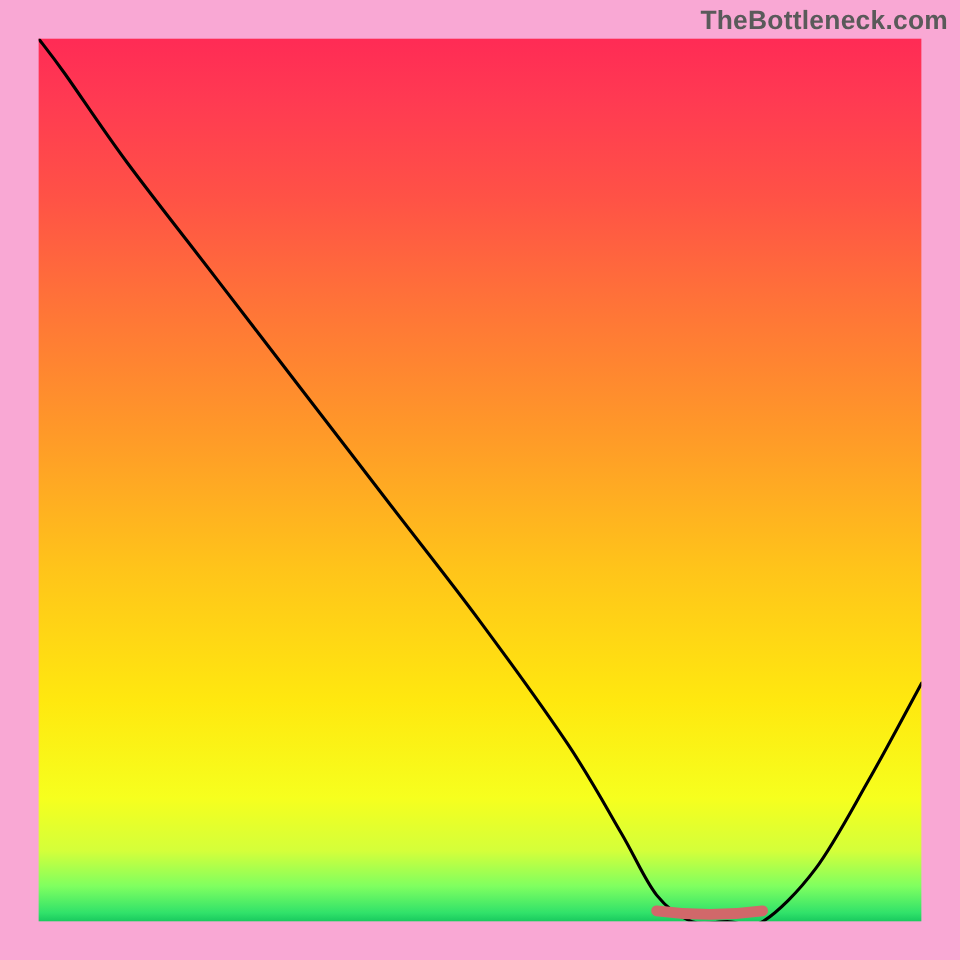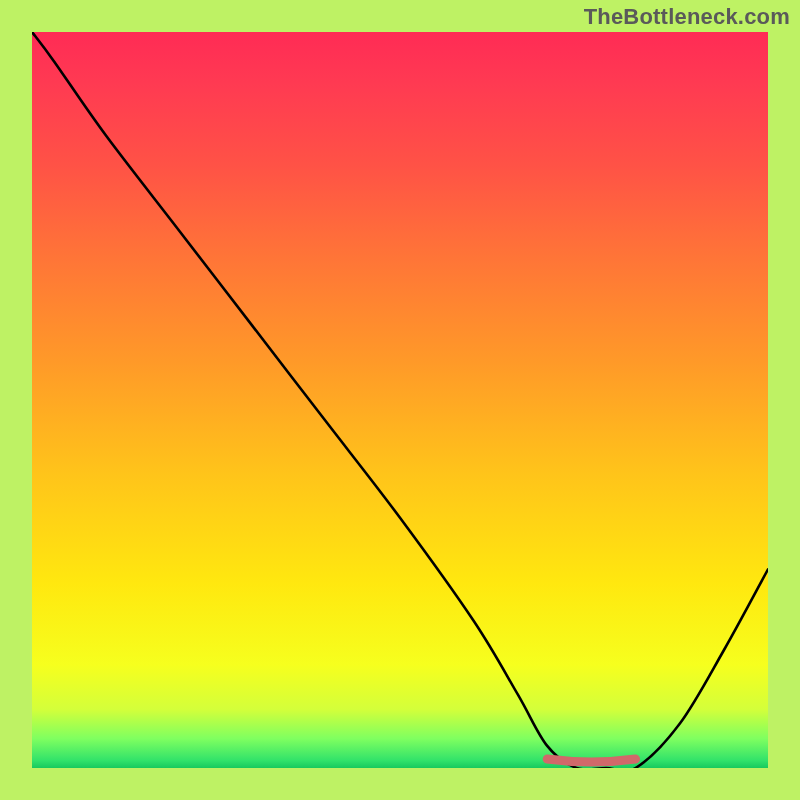--- a/index.html
+++ b/index.html
@@ -1,17 +1,17 @@
 <!DOCTYPE html>
 <html><head>
 <meta charset="utf-8">
 <style>
   * { margin: 0; padding: 0; box-sizing: border-box; }
   html, body { width: 800px; height: 800px; overflow: hidden; background: #000; }
-  .stage { position: relative; width: 800px; height: 800px; background: #bef264; }
+  .stage { position: relative; width: 800px; height: 800px; background: #f9a8d4; }
   .watermark {
     position: absolute;
     top: 4px;
     right: 10px;
     font-family: Arial, Helvetica, sans-serif;
     font-size: 22px;
     font-weight: 600;
     color: #5a5a5a;
     letter-spacing: 0.2px;
   }

